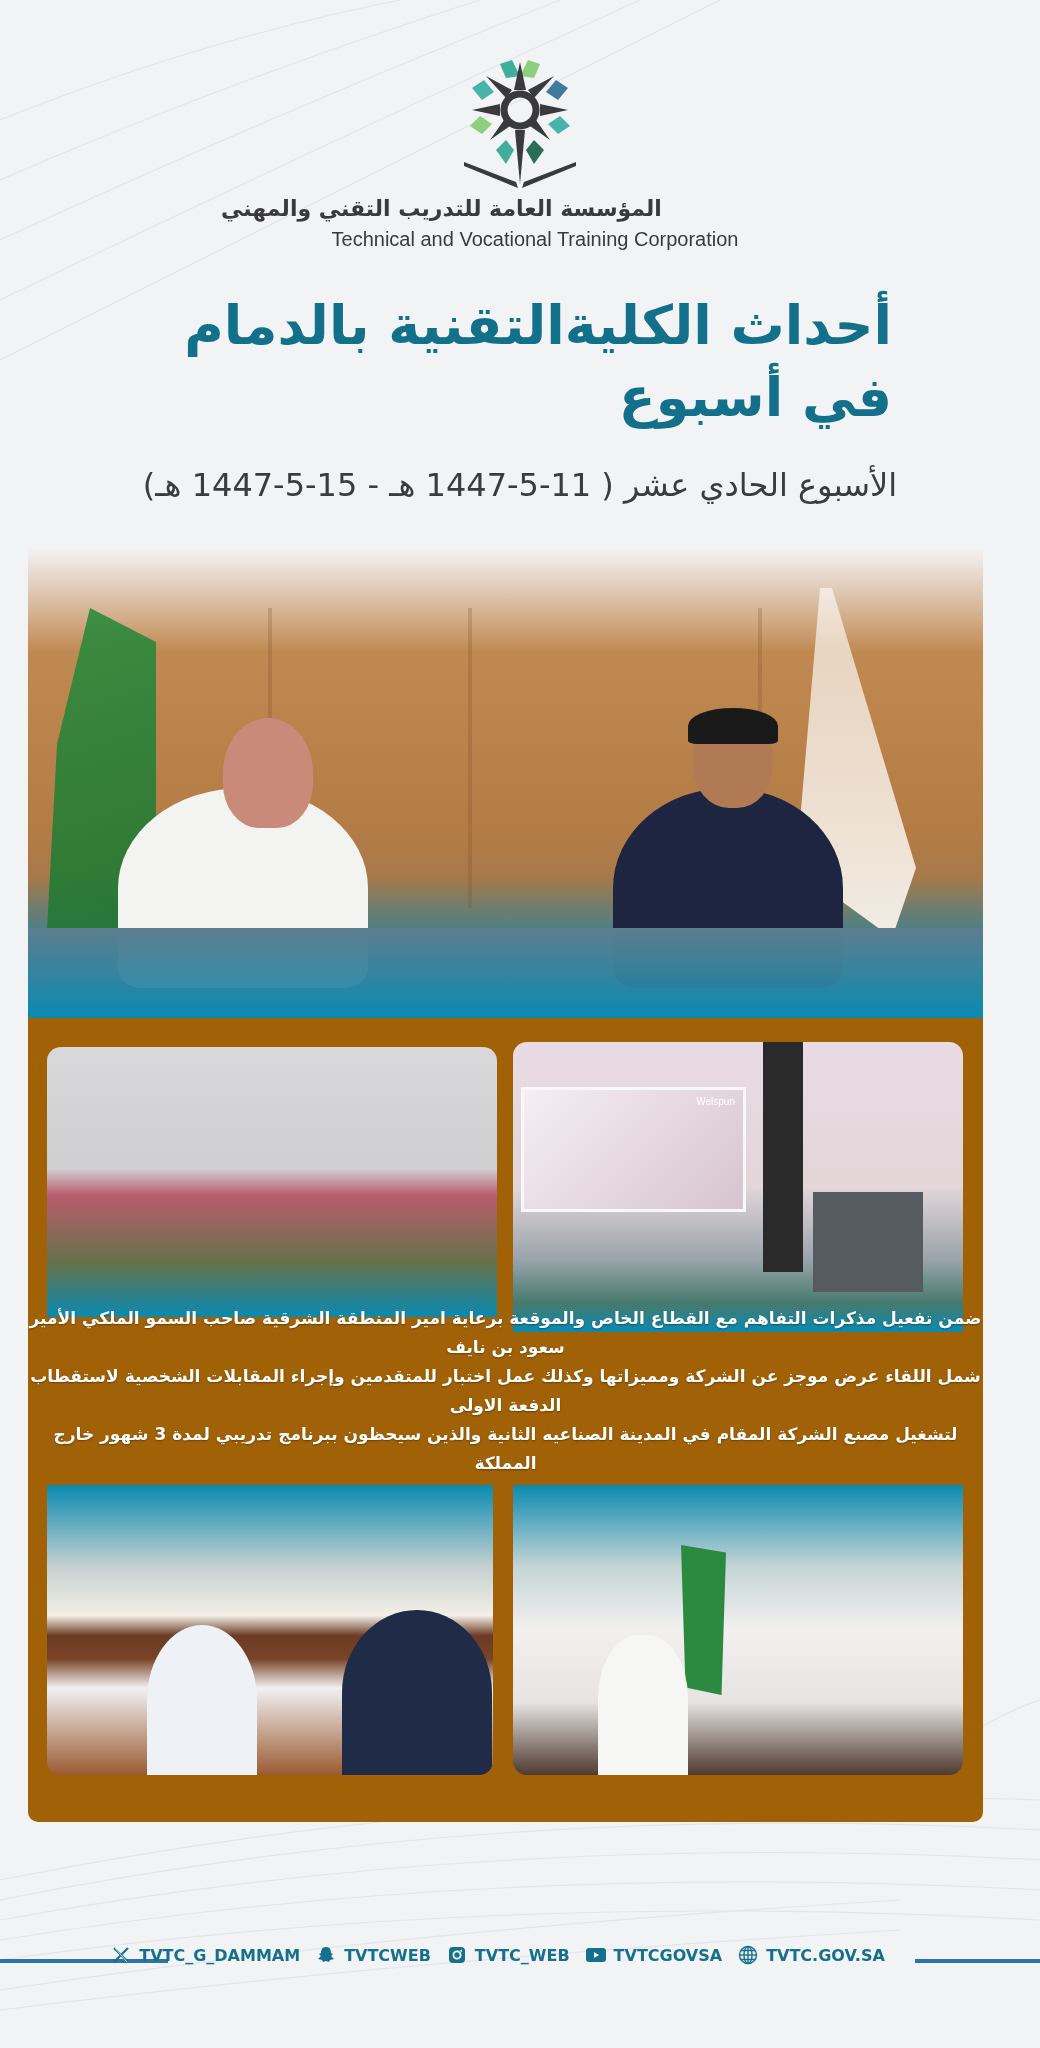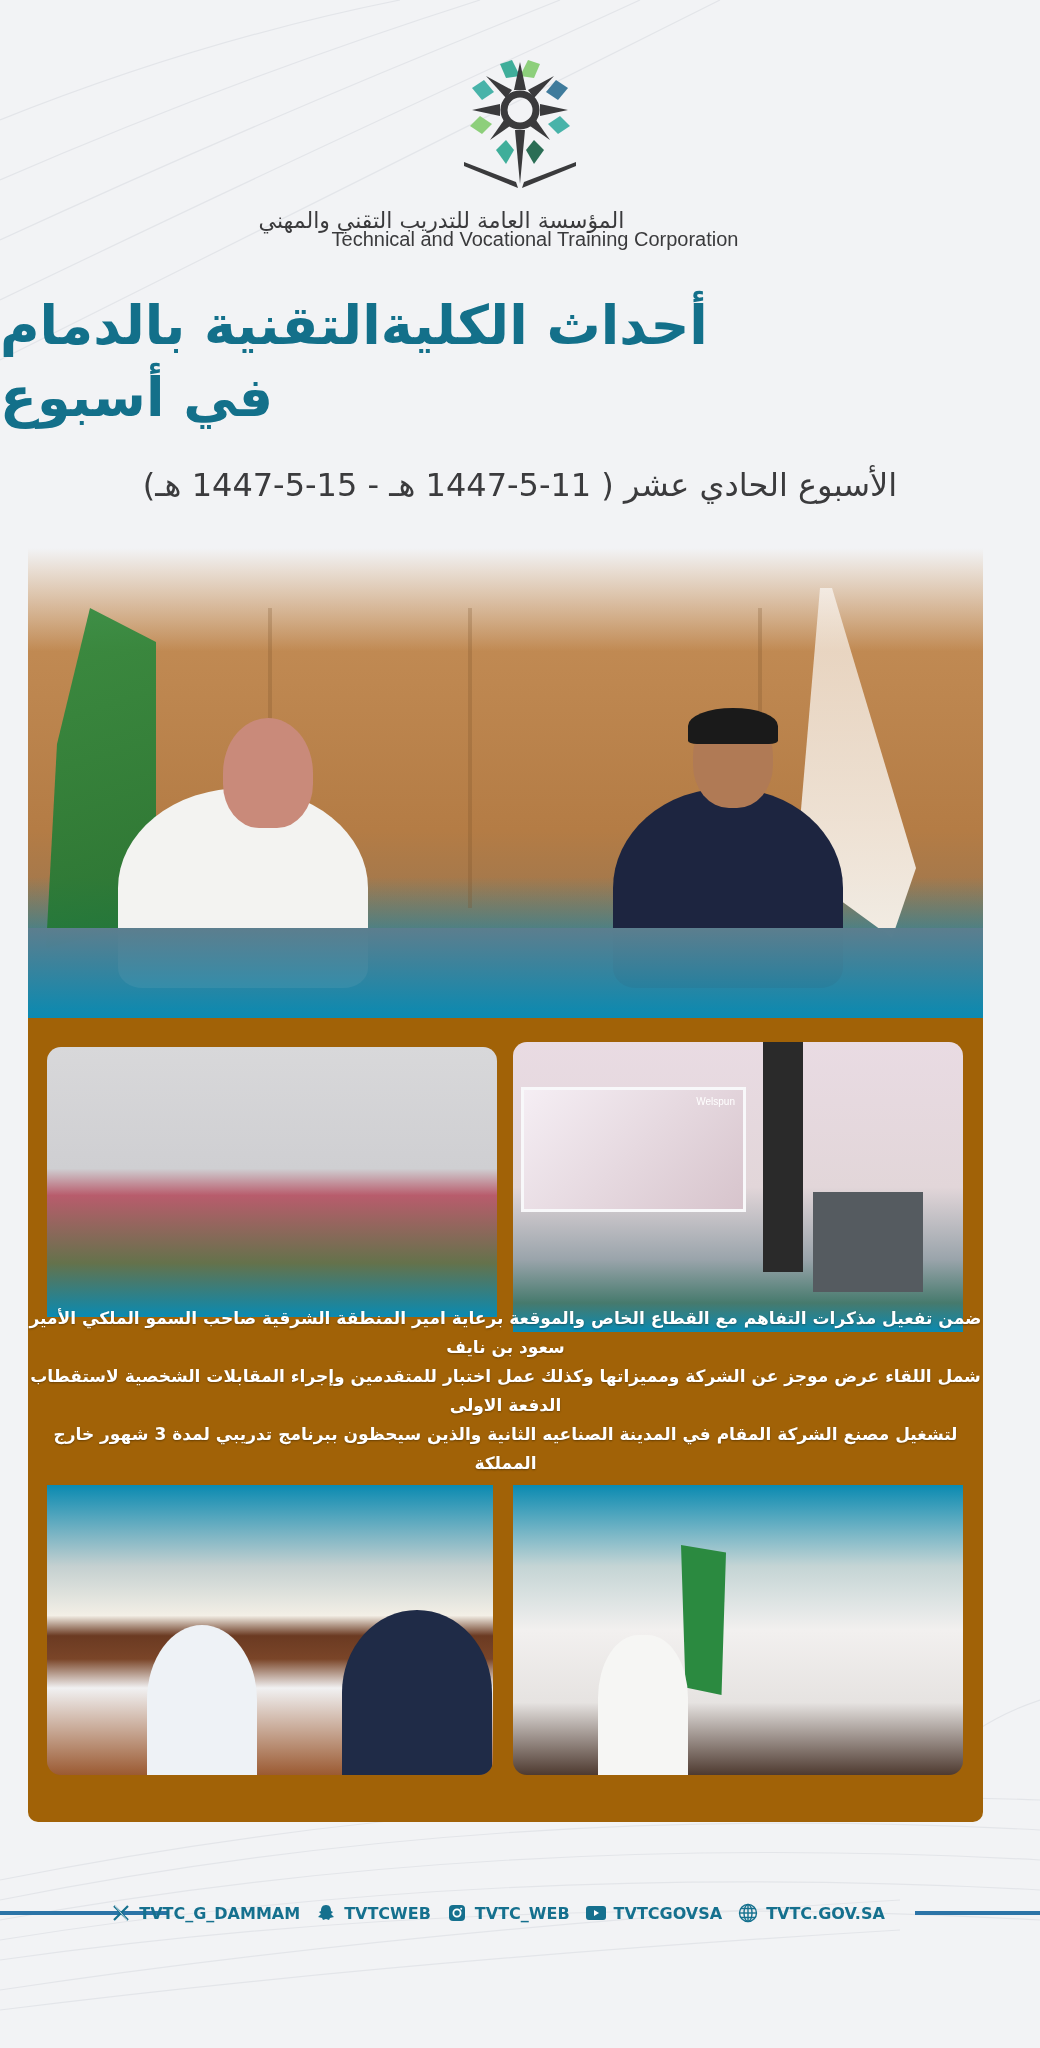--- a/index.html
+++ b/index.html
@@ -10,32 +10,31 @@
     position: relative;
     overflow: hidden;
   }
   .bg-lines { position: absolute; inset: 0; pointer-events: none; }
 
   
   .logo-wrap { position: absolute; left: 0; width: 1040px; top: 48px; text-align: center; }
   .logo-svg { display: block; margin: 0 auto; }
   .org-ar {
     position: absolute; top: 196px; left: 0; width: 883px; text-align: center;
-    direction: rtl; font-size: 22px; font-weight: normal; color: #3a3a3c;
-    font-family: "DejaVu Sans", sans-serif;
-    margin-top: 12px;
+    direction: rtl; font-size: 22px; font-weight: bold; color: #3a3a3c;
+    font-family: "DejaVu Sans", sans-serif;
   }
   .org-en {
     position: absolute; top: 228px; left: 0; width: 1040px; text-align: center;
     font-size: 20px; color: #3a3a3c; font-family: "Liberation Sans", sans-serif; margin-left: 15px;
   }
 
   
   .title {
-    position: absolute; top: 290px; left: 0; width: 892px; text-align: left;
+    position: absolute; top: 290px; left: 0; width: 892px; text-align: right;
     direction: rtl; color: #13708a; font-weight: bold; font-size: 54px; line-height: 72px;
     font-family: "DejaVu Sans", sans-serif;
   }
   .subtitle {
     position: absolute; top: 466px; left: 0; width: 1040px; text-align: center;
     direction: rtl; color: #3b3b3d; font-size: 32px;
     font-family: "DejaVu Sans", sans-serif;
   }
 
   
@@ -98,22 +97,22 @@
     background: linear-gradient(to bottom, #0a8ab1 0%, rgba(200,220,230,0.9) 28%, #f3efe6 45%, #6b3a22 52%, #7a4528 60%, #f1f1f2 70%, #9b5a32 100%); }
   .ph3 .man { position: absolute; left: 295px; top: 125px; width: 150px; height: 165px; background: #1f2b47; border-radius: 50% 50% 0 0; }
   .ph3 .man2 { position: absolute; left: 100px; top: 140px; width: 110px; height: 150px; background: #eef2f6; border-radius: 50% 50% 0 0; }
   .ph4 { left: 485px; top: 937px; width: 450px; height: 290px; border-radius: 0 0 14px 14px;
     background: linear-gradient(to bottom, #0a8ab1 0%, rgba(200,225,235,0.9) 28%, #f2f0ef 50%, #e6e3e1 75%, #4e3a30 100%); }
   .ph4 .flag { position: absolute; left: 168px; top: 60px; width: 45px; height: 150px; background: #2b8a40; clip-path: polygon(0 0,100% 5%,90% 100%,10% 95%); }
   .ph4 .speaker { position: absolute; left: 85px; top: 150px; width: 90px; height: 140px; background: #f6f6f4; border-radius: 45% 45% 0 0; }
 
   
   .footer {
-    position: absolute; top: 1897px; left: 0; width: 1040px; height: 32px;
-    display: flex; align-items: center; justify-content: center;
+    position: absolute; top: 1945px; left: 0; width: 1040px; height: 32px;
+    display: flex; align-items: flex-start; justify-content: center;
   }
   .footer .rule { height: 4px; background: #2b74a7; }
   .footer .rule.left { position: absolute; left: 0; width: 168px; top: 14px; }
   .footer .rule.right { position: absolute; right: 0; width: 125px; top: 14px; }
   .social { display: flex; align-items: center; gap: 8px; margin: 0 5px; }
   .social .label { font-family: "DejaVu Sans", sans-serif; font-weight: bold; font-size: 16px; color: #15708e; }
   .social .icon { width: 20px; height: 20px; display: inline-flex; align-items: center; justify-content: center; color: #15708e; }
   .social-list { display: flex; align-items: center; gap: 6px; position: relative; left: -22px; }
 </style>
 </head>

